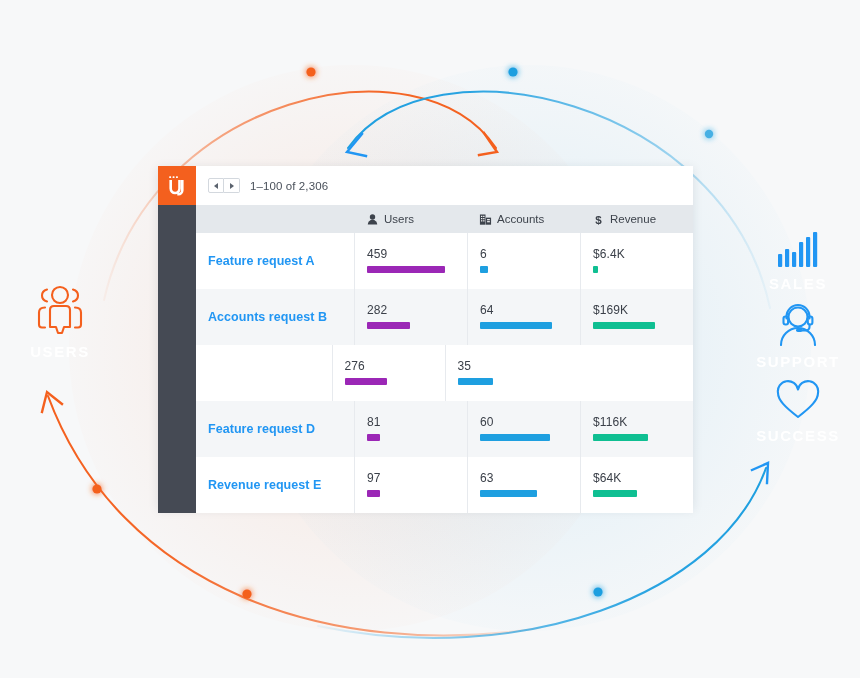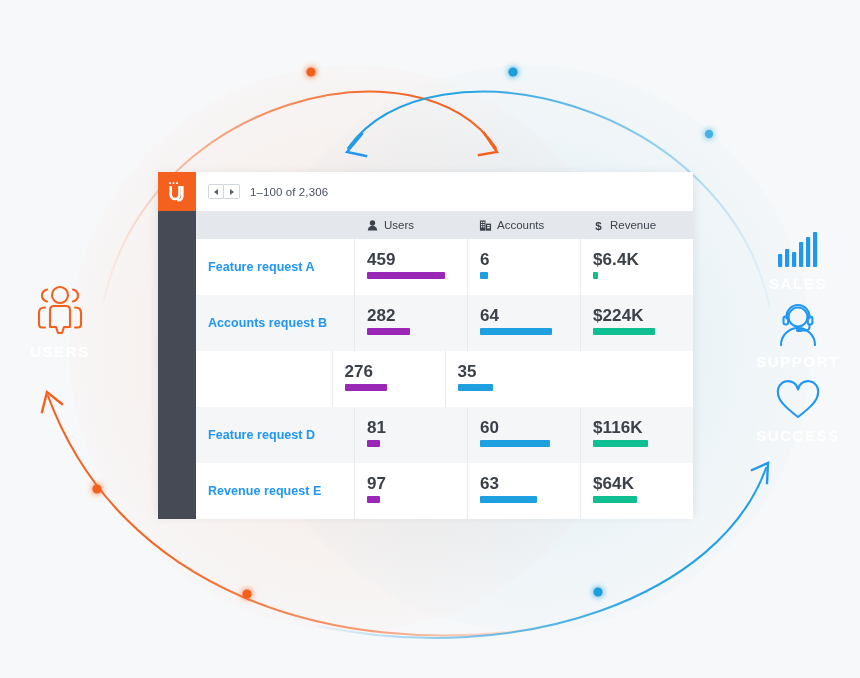--- a/index.html
+++ b/index.html
@@ -27,21 +27,21 @@
     line-height: 20px;
   }
   #pillar-users  { left: 12px; top: 282px; width: 96px; }
   #pillar-sales  { left: 750px; top: 232px; width: 96px; }
   #pillar-support{ left: 750px; top: 302px; width: 96px; }
   #pillar-success{ left: 750px; top: 380px; width: 96px; }
 
   
   #dashboard-card {
     position: absolute;
-    left: 158px; top: 172px;
+    left: 158px; top: 166px;
     width: 535px; height: 342px;
     background: #8b5cf6;
     box-shadow: 0 2px 10px rgba(30,40,60,0.10);
   }
   .card-topbar { display: flex; height: 39px; background: #ffffff; }
   .brand-logo {
     width: 38px; height: 39px; background: #f4601e;
     display: flex; align-items: center; justify-content: center;
     flex: none;
   }
@@ -86,21 +86,21 @@
   }
   .name-link {
     color: #2196f3; font-size: 12.5px; font-weight: 600; cursor: pointer;
     letter-spacing: .05px;
   }
   .cell-metric {
     width: 113px; padding-left: 12px; padding-top: 14px;
     border-left: 1px solid #e7eaee;
   }
   .metric-value {
-    font-size: 17px; color: #3b4049; font-weight: 700; line-height: 14px;
+    font-size: 12px; color: #3b4049; font-weight: 400; line-height: 14px;
     margin-bottom: 5px; letter-spacing: .1px;
   }
   .metric-bar { height: 7px; border-radius: 1px; }
 
   
   .ico { display: block; }
 </style>
 </head>
 <body>
 
@@ -329,21 +329,21 @@
               </div>
               <div class="cell-metric">
                 <div class="metric-value">282</div>
                 <div class="metric-bar" style="width: 43%; background: rgb(155, 39, 182);"></div>
               </div>
               <div class="cell-metric">
                 <div class="metric-value">64</div>
                 <div class="metric-bar" style="width: 72%; background: rgb(30, 159, 224);"></div>
               </div>
               <div class="cell-metric">
-                <div class="metric-value">$224K</div>
+                <div class="metric-value">$169K</div>
                 <div class="metric-bar" style="width: 62%; background: rgb(15, 191, 146);"></div>
               </div>
             </div>
             <div class="trow odd">
               <div class="cell-metric">
                 <div class="metric-value">276</div>
                 <div class="metric-bar" style="width: 42%; background: rgb(155, 39, 182);"></div>
               </div>
               <div class="cell-metric">
                 <div class="metric-value">35</div>

